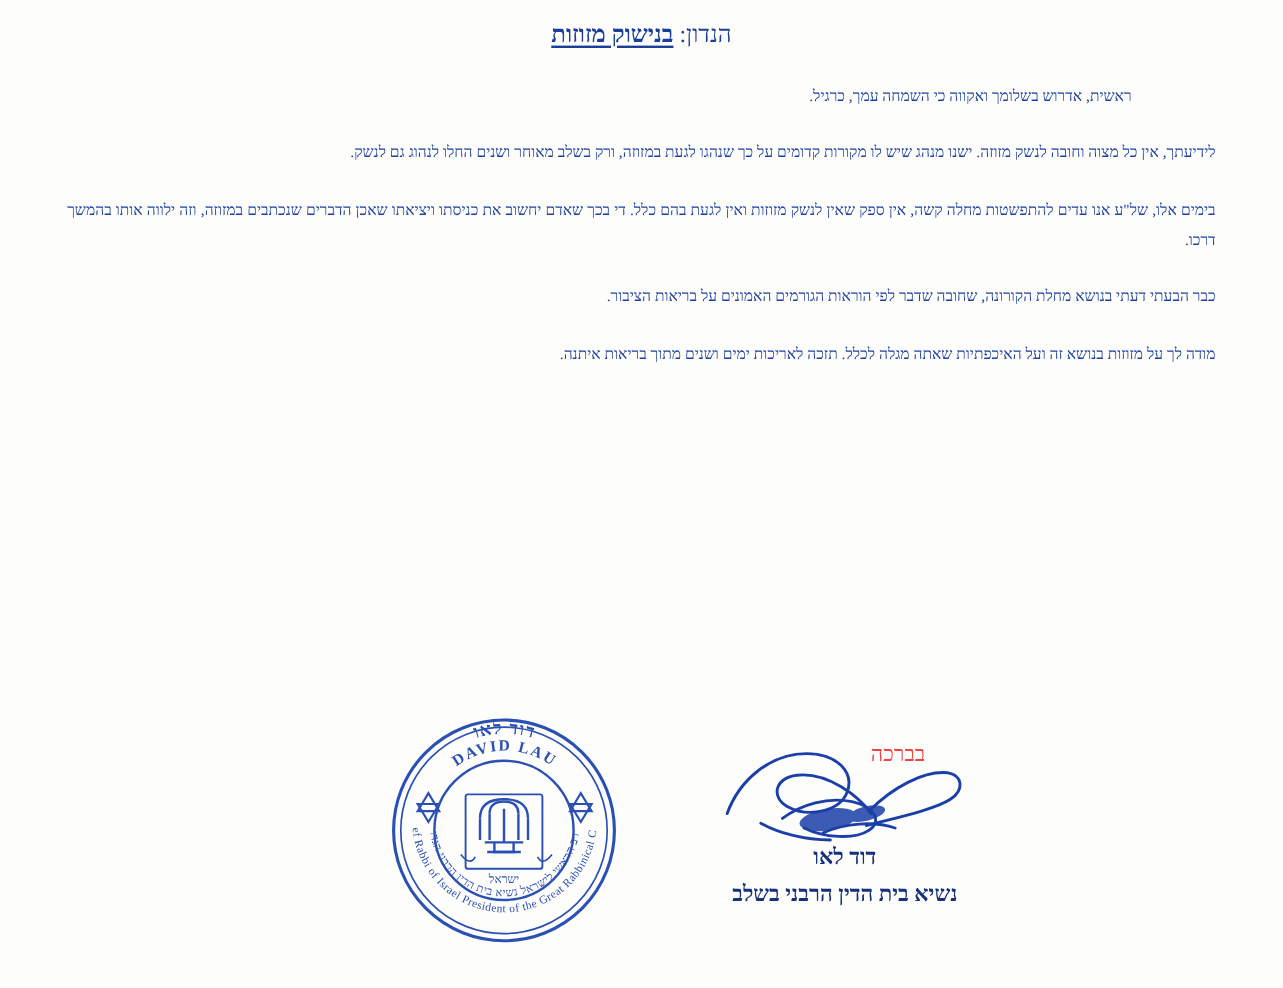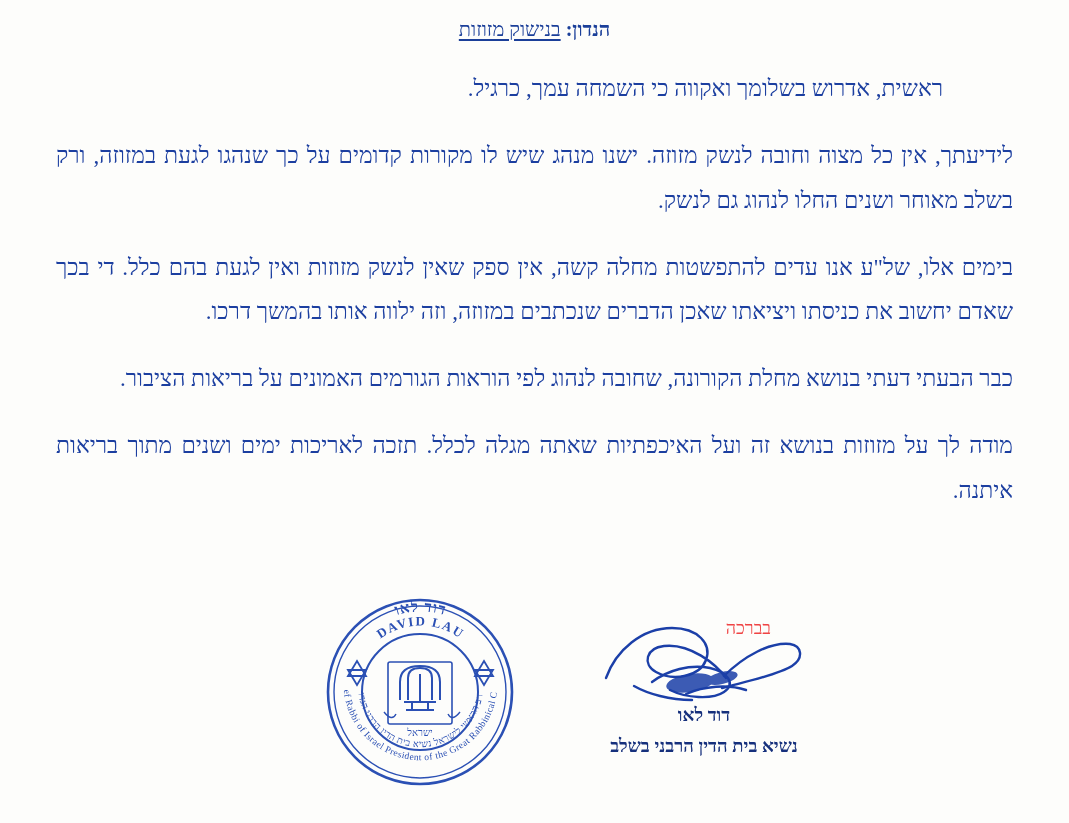--- a/index.html
+++ b/index.html
@@ -33,29 +33,29 @@
   }
   .subject-line {
     text-align: center;
     font-size: 20px;
     font-weight: bold;
     color: #1b3f99;
     letter-spacing: 0px;
     margin: 4px 0 26px 0;
   }
   .subject-line .label {
+    font-weight: normal;
+  }
+  .subject-line .topic {
     font-weight: bold;
-  }
-  .subject-line .topic {
-    font-weight: normal;
     text-decoration: underline;
     text-underline-offset: 3px;
   }
   .para {
-    font-size: 23px;
+    font-size: 13px;
     line-height: 1.95;
     color: #1c3fa0;
     margin: 0 0 22px 0;
     text-align: justify;
     text-justify: inter-word;
     padding: 0 20px;
   }
   .para.indent-first {
     padding-right: 90px;
   }
@@ -114,21 +114,21 @@
   <div class="doc">
 
     <div class="subject-line">
       <span class="label">הנדון:</span>
       <span class="topic">בנישוק מזוזות</span>
     </div>
 
     <p class="para indent-first">ראשית, אדרוש בשלומך ואקווה כי השמחה עמך, כרגיל.</p>
     <p class="para">לידיעתך, אין כל מצוה וחובה לנשק מזוזה. ישנו מנהג שיש לו מקורות קדומים על כך שנהגו לגעת במזוזה, ורק בשלב מאוחר ושנים החלו לנהוג גם לנשק.</p>
     <p class="para">בימים אלו, של"ע אנו עדים להתפשטות מחלה קשה, אין ספק שאין לנשק מזוזות ואין לגעת בהם כלל. די בכך שאדם יחשוב את כניסתו ויציאתו שאכן הדברים שנכתבים במזוזה, וזה ילווה אותו בהמשך דרכו.</p>
-    <p class="para">כבר הבעתי דעתי בנושא מחלת הקורונה, שחובה לנהוג לפי הוראות הגורמים האמונים על בריאות הציבור.</p>
+    <p class="para">כבר הבעתי דעתי בנושא מחלת הקורונה, שחובה שדבר לפי הוראות הגורמים האמונים על בריאות הציבור.</p>
     <p class="para">מודה לך על מזוזות בנושא זה ועל האיכפתיות שאתה מגלה לכלל. תזכה לאריכות ימים ושנים מתוך בריאות איתנה.</p>
 
   </div>
 
   <div class="signature-area">
 
     <div class="blessing">בברכה</div>
 
     <svg class="sig-svg" viewBox="0 0 215 95">
       <g fill="none" stroke="#1b3fa8" stroke-width="2.4" stroke-linecap="round" stroke-linejoin="round">

